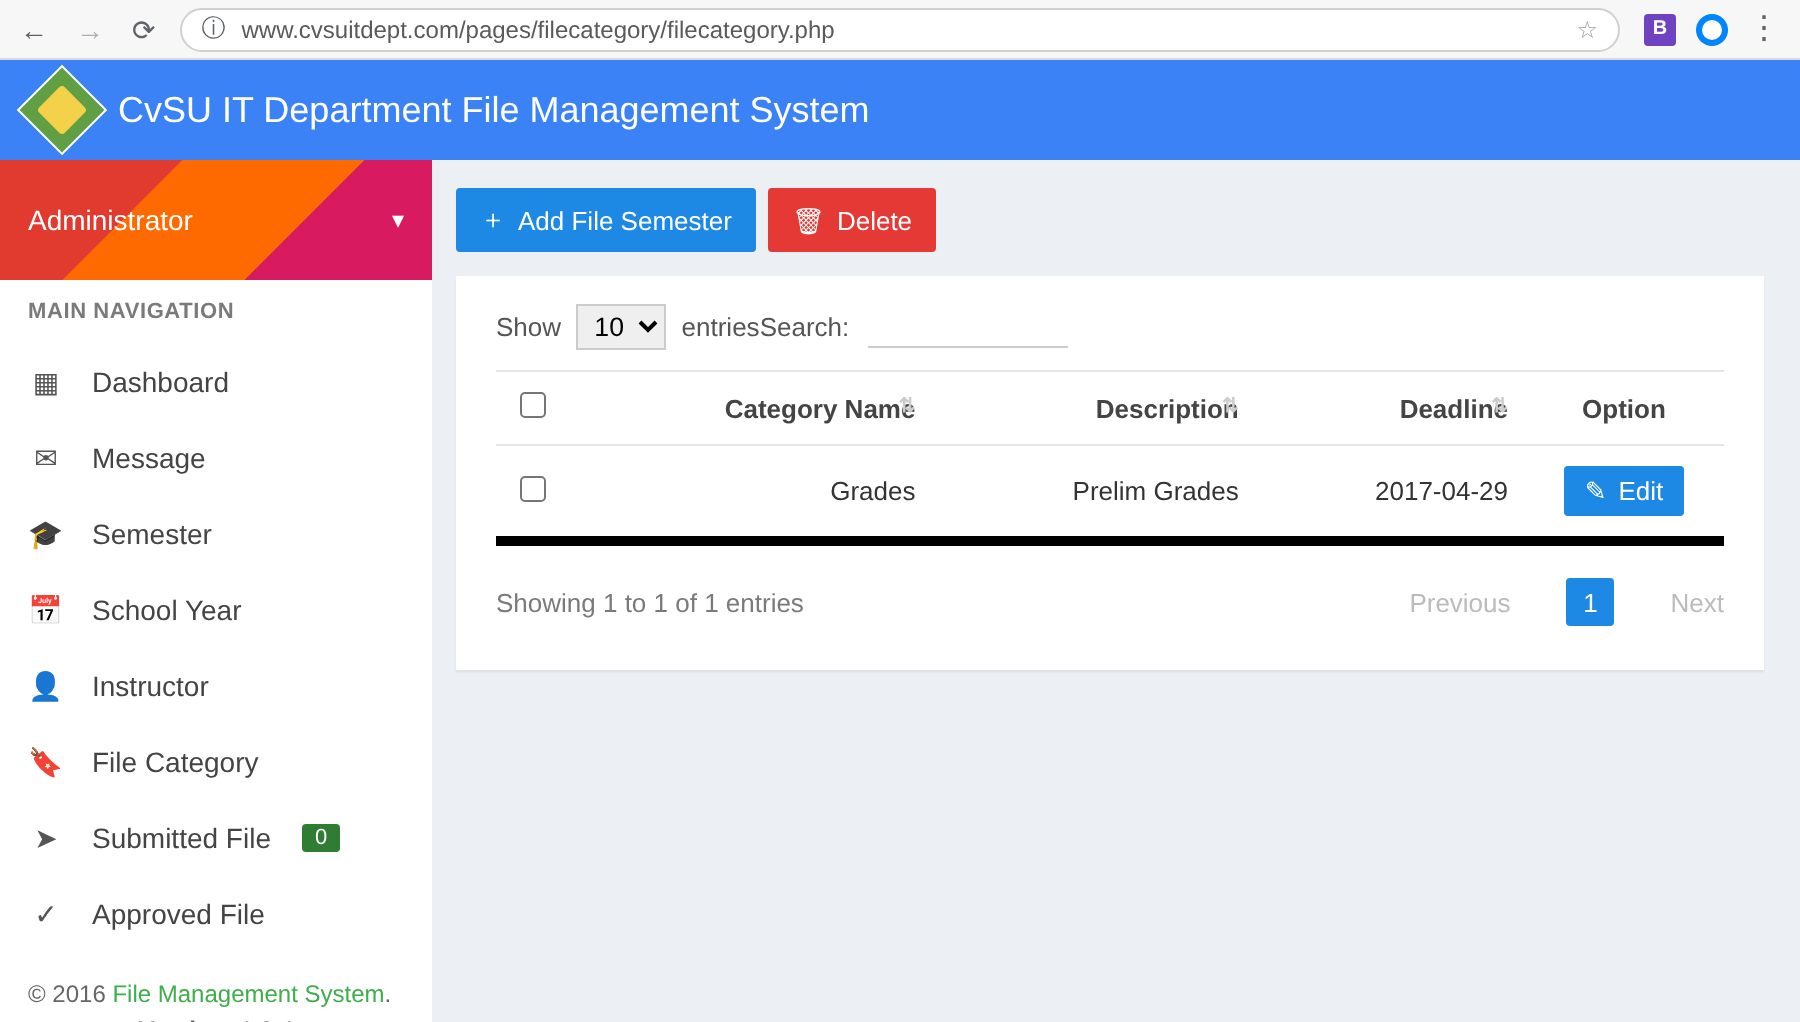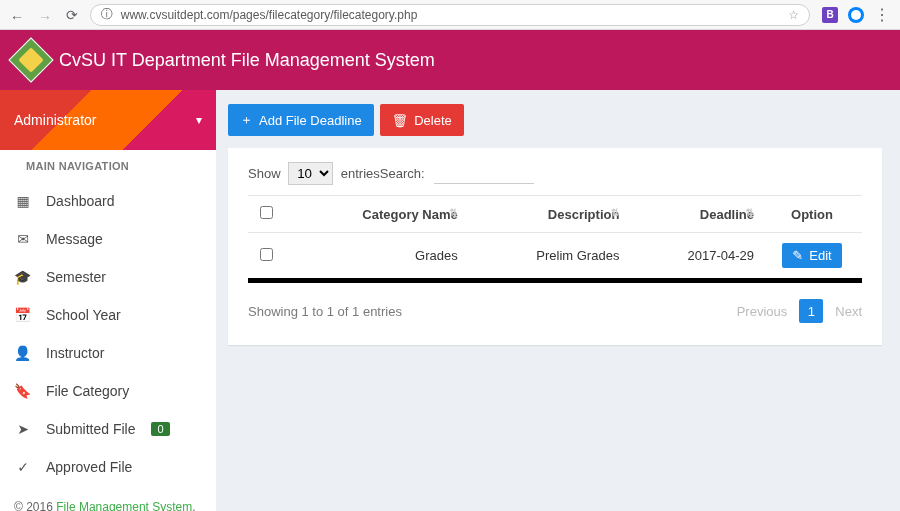--- a/index.html
+++ b/index.html
@@ -11,33 +11,33 @@
   .chrome-nav .disabled { color: #b0b0b0; cursor: default; }
   .url-bar { flex: 1; display: flex; align-items: center; border: 1px solid #d0d0d0; border-radius: 14px; height: 22px; padding: 0 10px; font-size: 12px; color: #5a5a5a; background: #fff; }
   .url-bar .info-icon { margin-right: 8px; color: #5f6368; }
   .url-bar .star { margin-left: auto; color: #9a9a9a; }
   .chrome-ext { display: flex; gap: 10px; align-items: center; }
   .chrome-ext .ext-b { display:inline-block; width:16px; height:16px; background:#6f42c1; color:#fff; font-size:10px; line-height:16px; text-align:center; border-radius:2px; font-weight:bold;}
   .chrome-ext .ext-msg { width:16px; height:16px; border-radius:50%; background:#0084ff; display:inline-block; position:relative;}
   .chrome-ext .ext-msg::after{content:"";position:absolute;inset:3px;background:#fff;border-radius:50%;}
   .chrome-ext .menu-dots { color:#5f6368; font-size:16px; line-height:1;}
   
-  .app-header { display:flex; align-items:center; background:#be185d; color:#fff; height:60px; padding:0 15px; position:relative;}
+  .app-header { display:flex; align-items:center; background:#3b82f6; color:#fff; height:50px; padding:0 15px; position:relative;}
   .logo { width:32px; height:32px; background:#619f45; transform:rotate(45deg); margin-right:12px; position:relative; border:1px solid #fff;}
   .logo::after{ content:""; position:absolute; inset:6px; background:#f3d24a; border-radius:2px;}
   .app-title { font-size:18px; font-weight:500;}
   .toast { margin-left:auto; background:#0a8f1d; padding:12px 18px; font-size:14px; display:flex; align-items:center; gap:14px;}
   .toast .toast-close { font-weight:bold; cursor:pointer;}
   
   .container { display:flex; }
   .sidebar { width:216px; min-height:480px; background:#fff; }
   .sidebar-user { position:relative; height:60px; background:linear-gradient(135deg,#e13a2e 0 33%,#ff6a00 33% 66%,#d81b60 66% 100%);
                   display:flex; align-items:center; padding:0 14px; color:#fff; justify-content:space-between;}
   .sidebar-user .chev { font-size:12px; }
-  .sidebar-header { padding:10px 26px; font-size:11px; color:#7a7a7a; font-weight:600; letter-spacing:.3px;}
+  .sidebar-header { padding:10px 14px; font-size:11px; color:#7a7a7a; font-weight:600; letter-spacing:.3px;}
   .nav-list { list-style:none; }
   .nav-item { display:flex; align-items:center; gap:14px; padding:11px 14px; color:#444; cursor:pointer;}
   .nav-item .nav-icon { width:18px; text-align:center; color:#555; }
   .nav-item .badge { background:#2e7d32; color:#fff; border-radius:2px; font-size:11px; padding:1px 6px; margin-left:2px;}
   .sidebar-footer { padding:14px; font-size:12px; color:#666;}
   .sidebar-footer a { color:#3dae4a; text-decoration:none;}
   .sidebar-footer .ver { margin-top:4px;text-align:center;}
   
   .main { flex:1; padding:14px 18px 0 12px; background:#ecf0f5;}
   .action-row { display:flex; gap:6px; margin-bottom:12px;}
@@ -50,21 +50,21 @@
   .show-ctrl select { margin:0 4px; border:1px solid #ccc; padding:2px 4px;}
   .search-ctrl input { margin-left:6px; border:none; border-bottom:1px solid #ccc; padding:2px 4px; width:100px; outline:none;}
   table { width:100%; border-collapse:collapse;}
   th, td { padding:10px 8px; font-size:13px; text-align:right;}
   thead th { border-top:1px solid #e5e5e5; border-bottom:1px solid #e5e5e5; color:#444; font-weight:600; position:relative;}
   thead th.sortable::after { content:"⇅"; position:absolute; right:8px; color:#ccc; font-size:10px;}
   tbody tr { border-bottom:5px solid #000000;}
   .checkbox-cell { width:36px; text-align:center;}
   .opt-cell { text-align:center; width:100px;}
   .card-footer { display:flex; justify-content:space-between; align-items:center; margin-top:16px; font-size:13px; color:#7a7a7a;}
-  .pager { display:flex; align-items:center; gap:12px;}
+  .pager { display:flex; align-items:center; gap:28px;}
   .pager .page-num { background:#1e88e5; color:#fff; width:24px; height:24px; display:inline-flex; align-items:center; justify-content:center; border-radius:2px;}
   .pager .disabled {color:#bbb;}
 </style>
 </head>
 <body>
 
 <div class="chrome-bar">
   <div class="chrome-nav">
     <span>←</span>
     <span class="disabled">→</span>
@@ -133,21 +133,21 @@
     <div class="sidebar-footer">
       <span>© 2016 </span><a href="#">File Management System</a><span>.</span>
       <div class="ver"><b>Version:</b> <span>1.0.4</span></div>
     </div>
   </aside>
 
   <main class="main">
     <div class="action-row">
       <button class="btn btn-primary">
         <span>＋</span>
-        <span>Add File Deadline</span>
+        <span>Add File Semester</span>
       </button>
       <button class="btn btn-danger">
         <span>🗑</span>
         <span>Delete</span>
       </button>
     </div>
 
     <div class="card">
       <div class="table-controls">
         <div class="show-ctrl">

